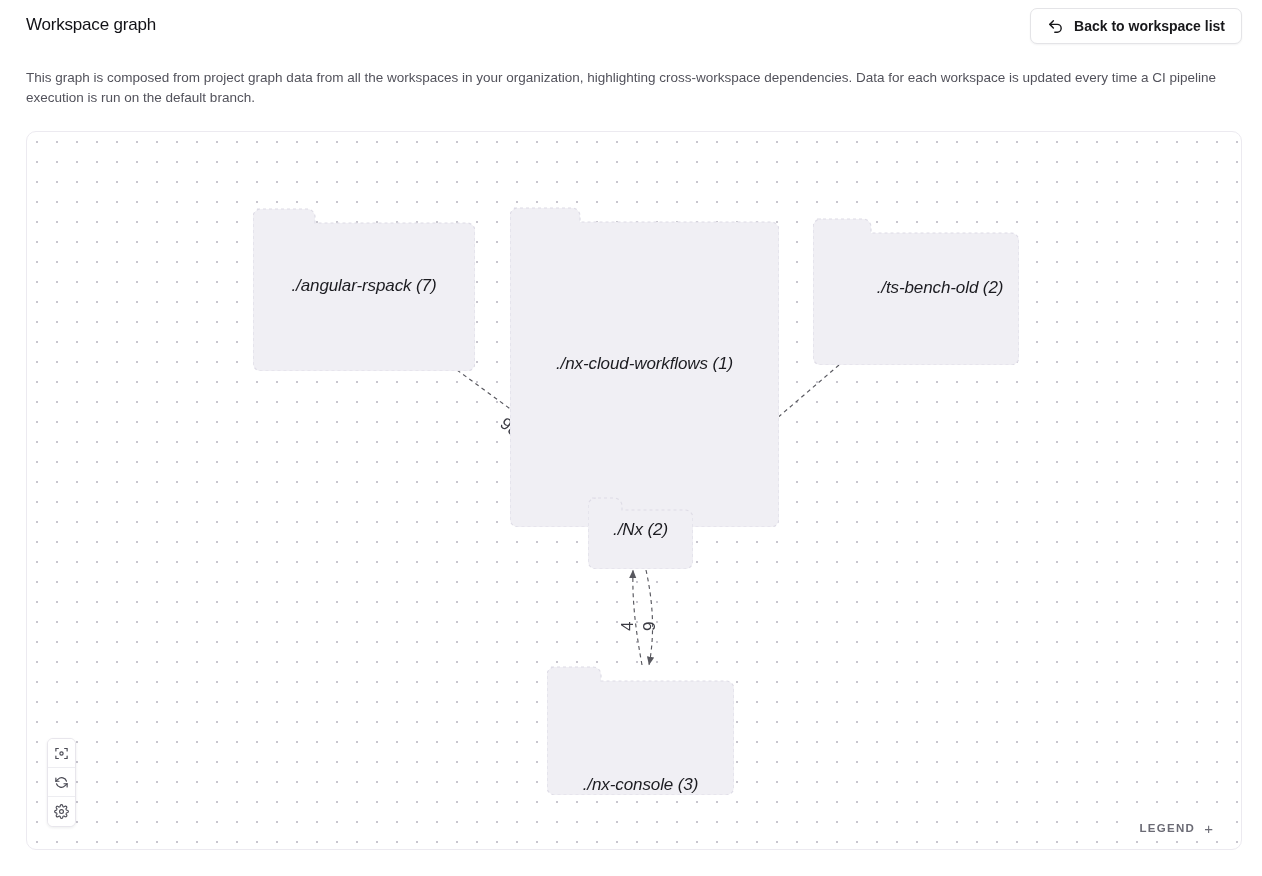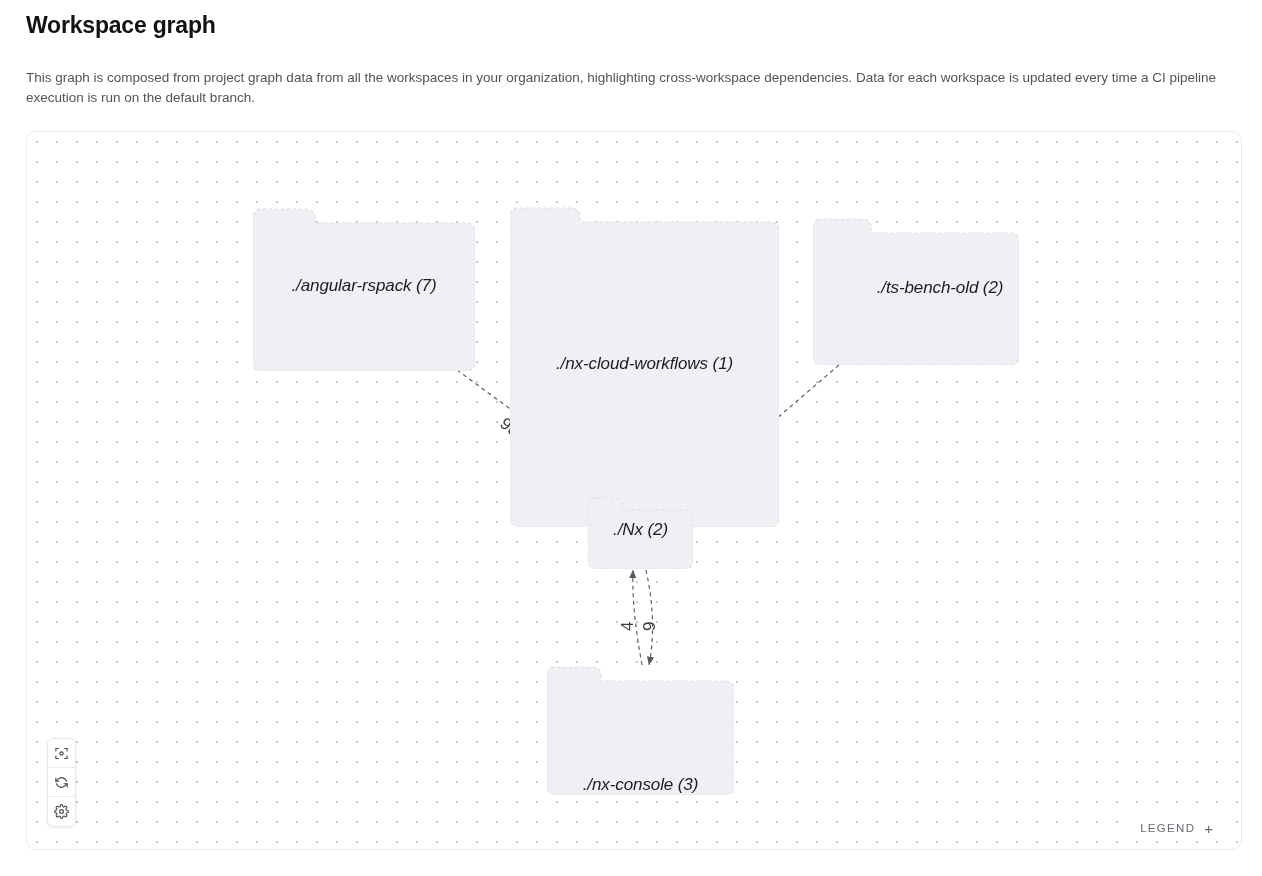--- a/index.html
+++ b/index.html
@@ -12,21 +12,21 @@
     overflow: hidden;
   }
   .page { position: relative; width: 1262px; height: 876px; }
 
   
   .header {
     position: absolute; left: 26px; top: 8px; right: 20px;
     display: flex; align-items: flex-start; justify-content: space-between;
   }
   .page-title {
-    font-size: 23px; font-weight: bold; letter-spacing: -0.2px;
+    font-size: 17px; font-weight: normal; letter-spacing: -0.2px;
     color: #111116; margin: 0; line-height: 34px;
   }
   .back-btn {
     display: flex; align-items: center; gap: 10px;
     height: 36px; padding: 0 16px;
     background: #ffffff;
     border: 1px solid #e4e4e7;
     border-radius: 7px;
     font-size: 14px; font-weight: bold; color: #18181b;
     cursor: pointer;
@@ -92,31 +92,40 @@
   .legend {
     position: absolute; right: 18px; bottom: 8px;
     display: flex; align-items: center; gap: 9px;
     height: 26px; padding: 0 10px;
     background: #ffffff;
     border-radius: 4px;
     cursor: pointer;
   }
   .legend-label {
     font-size: 11.5px; letter-spacing: 1.3px; color: #6b6b75;
-    font-weight: normal;
+    font-weight: bold;
   }
   .legend-plus { font-size: 15px; color: #6b6b75; line-height: 1; }
 </style>
 </head>
 <body>
 
 <div class="page">
 
   <div class="header">
     <h1 class="page-title">Workspace graph</h1>
+    <button class="back-btn">
+      <span>
+        <svg width="17" height="17" viewBox="0 0 24 24" fill="none" stroke="#18181b" stroke-width="2" stroke-linecap="round" stroke-linejoin="round">
+          <path d="M9 14 L4 9 L9 4"></path>
+          <path d="M4 9 H14.5 A5.5 5.5 0 0 1 14.5 20 H11"></path>
+        </svg>
+      </span>
+      <span>Back to workspace list</span>
+    </button>
   </div>
 
   <p class="description">This graph is composed from project graph data from all the workspaces in your organization, highlighting cross-workspace dependencies. Data for each workspace is updated every time a CI pipeline execution is run on the default branch.</p>
 
   <div class="canvas">
 
     <svg class="graph-svg" viewBox="0 0 1216 719">
       <defs>
         <marker id="arrowhead" markerWidth="9" markerHeight="9" refX="7.2" refY="3.2" orient="auto">
           <path d="M0,0 L7.4,3.2 L0,6.4 z" fill="#58585f"></path>

